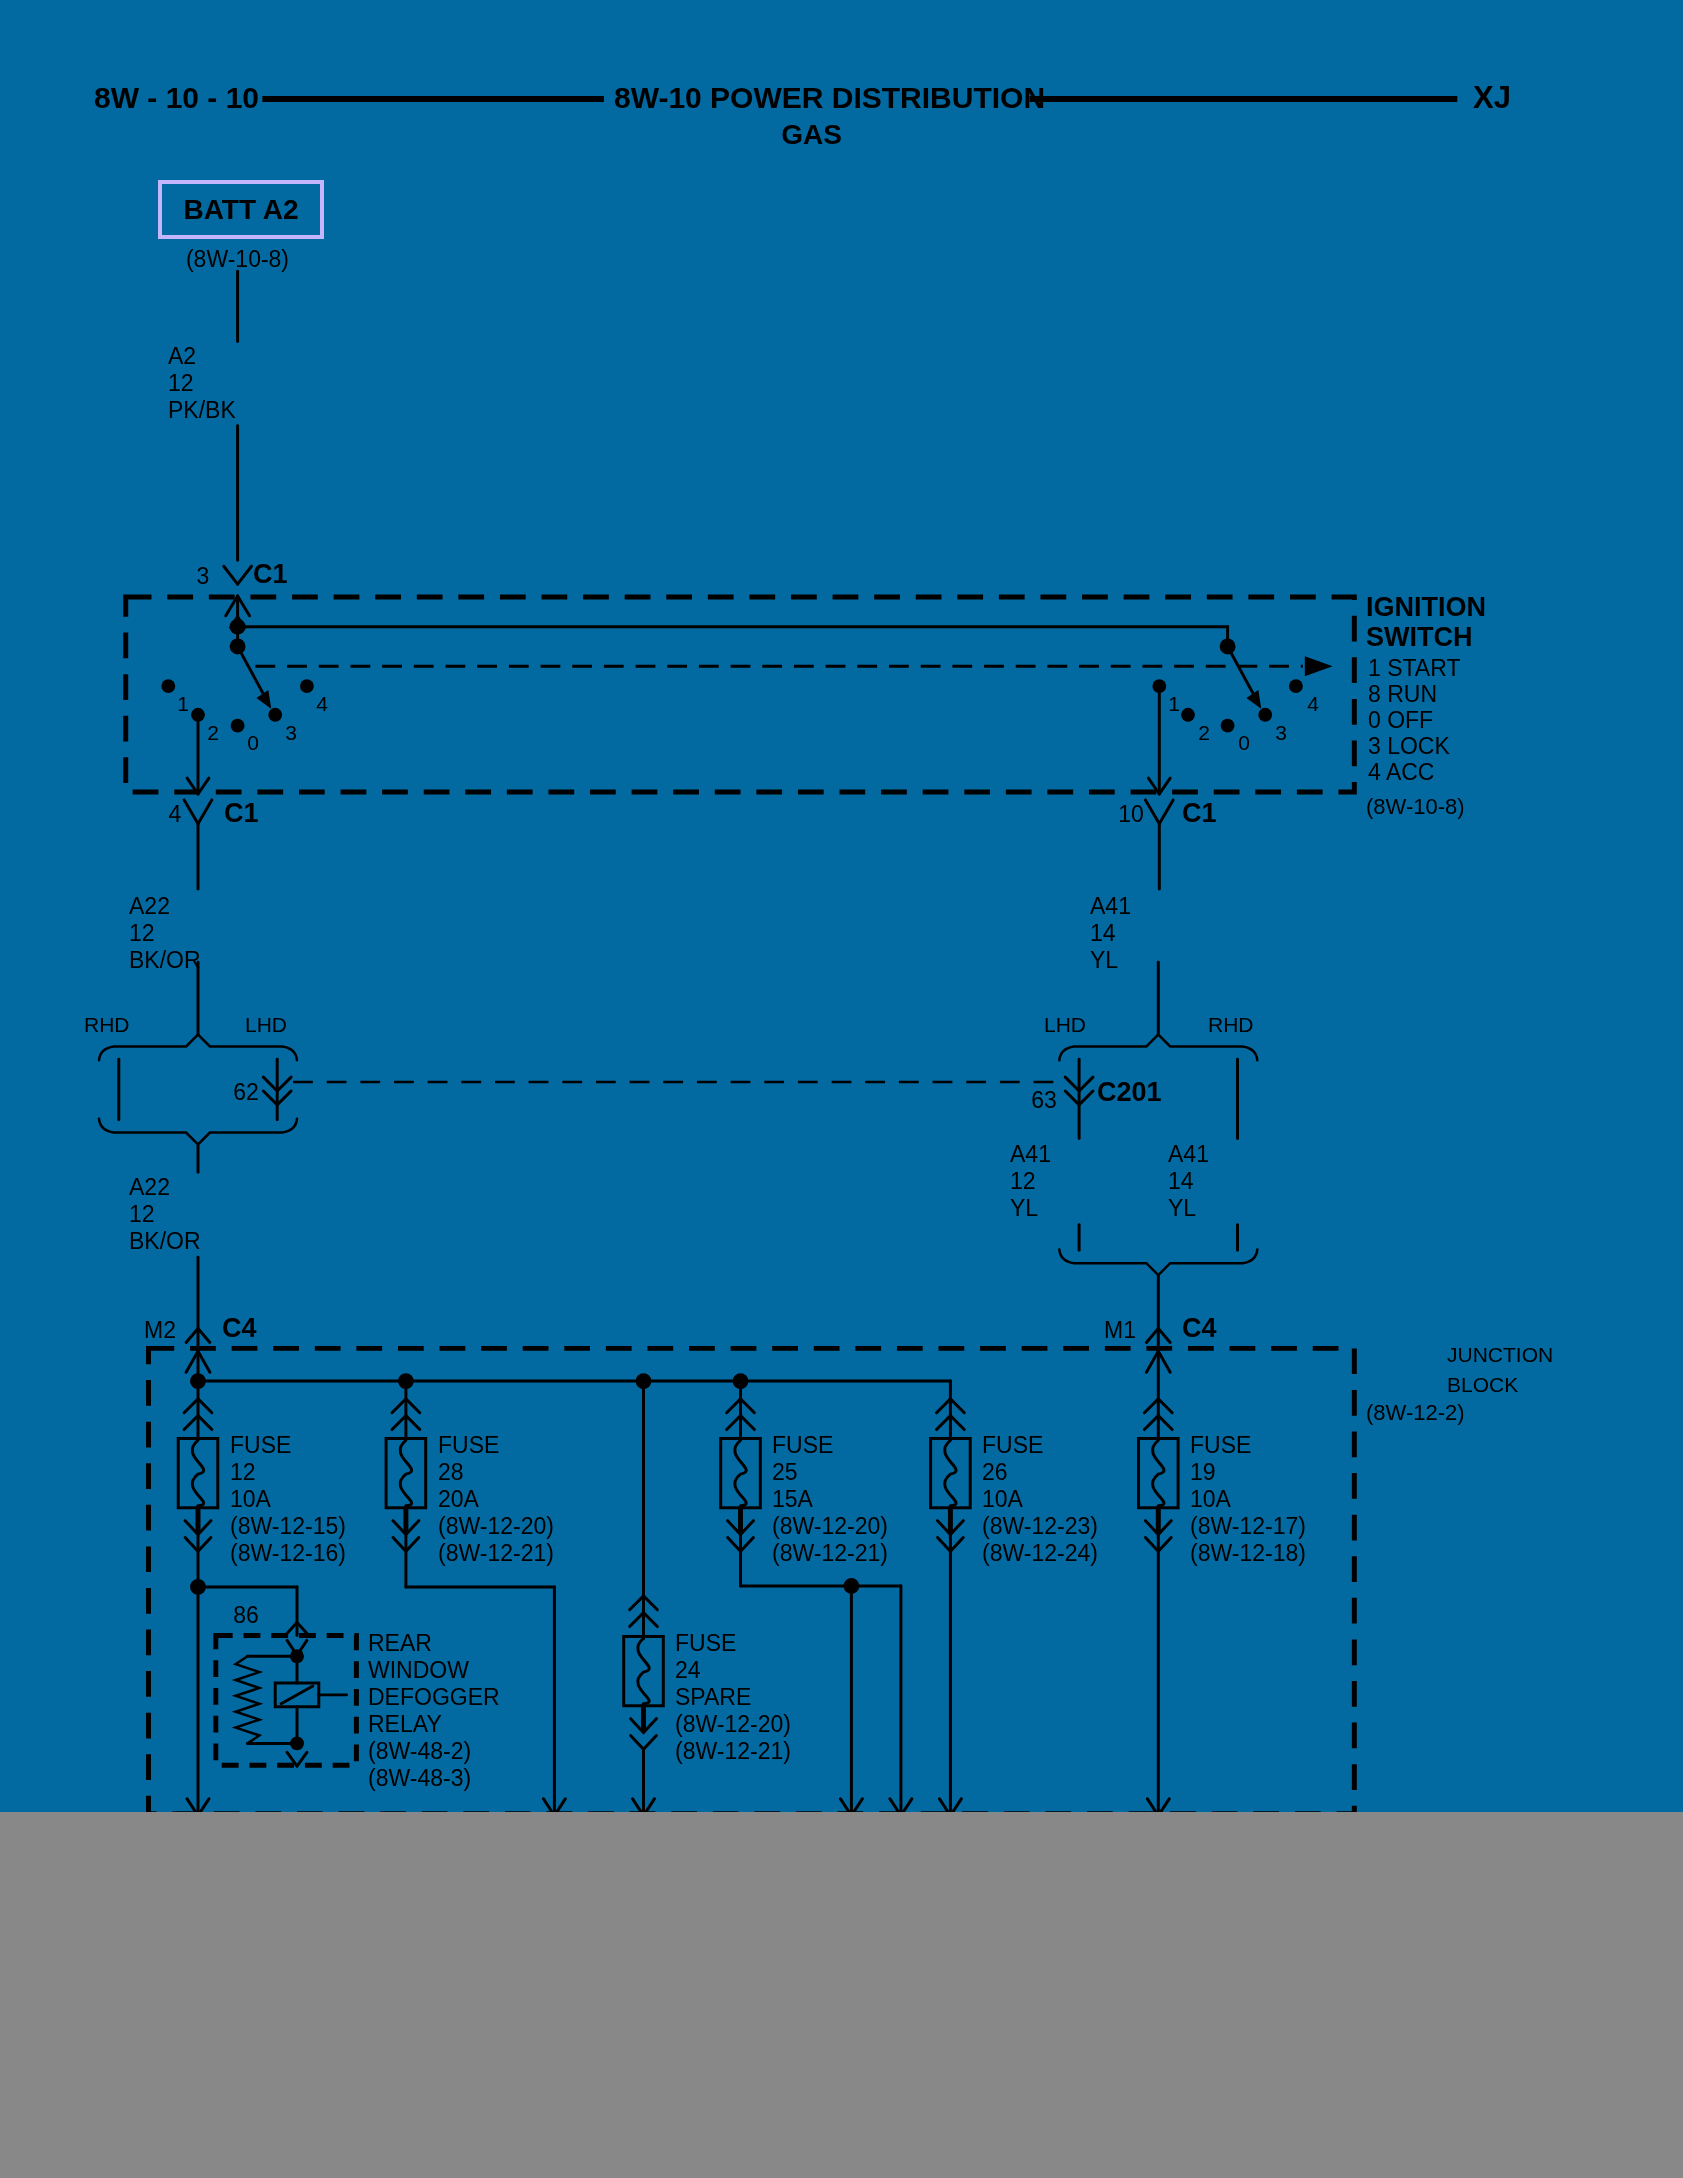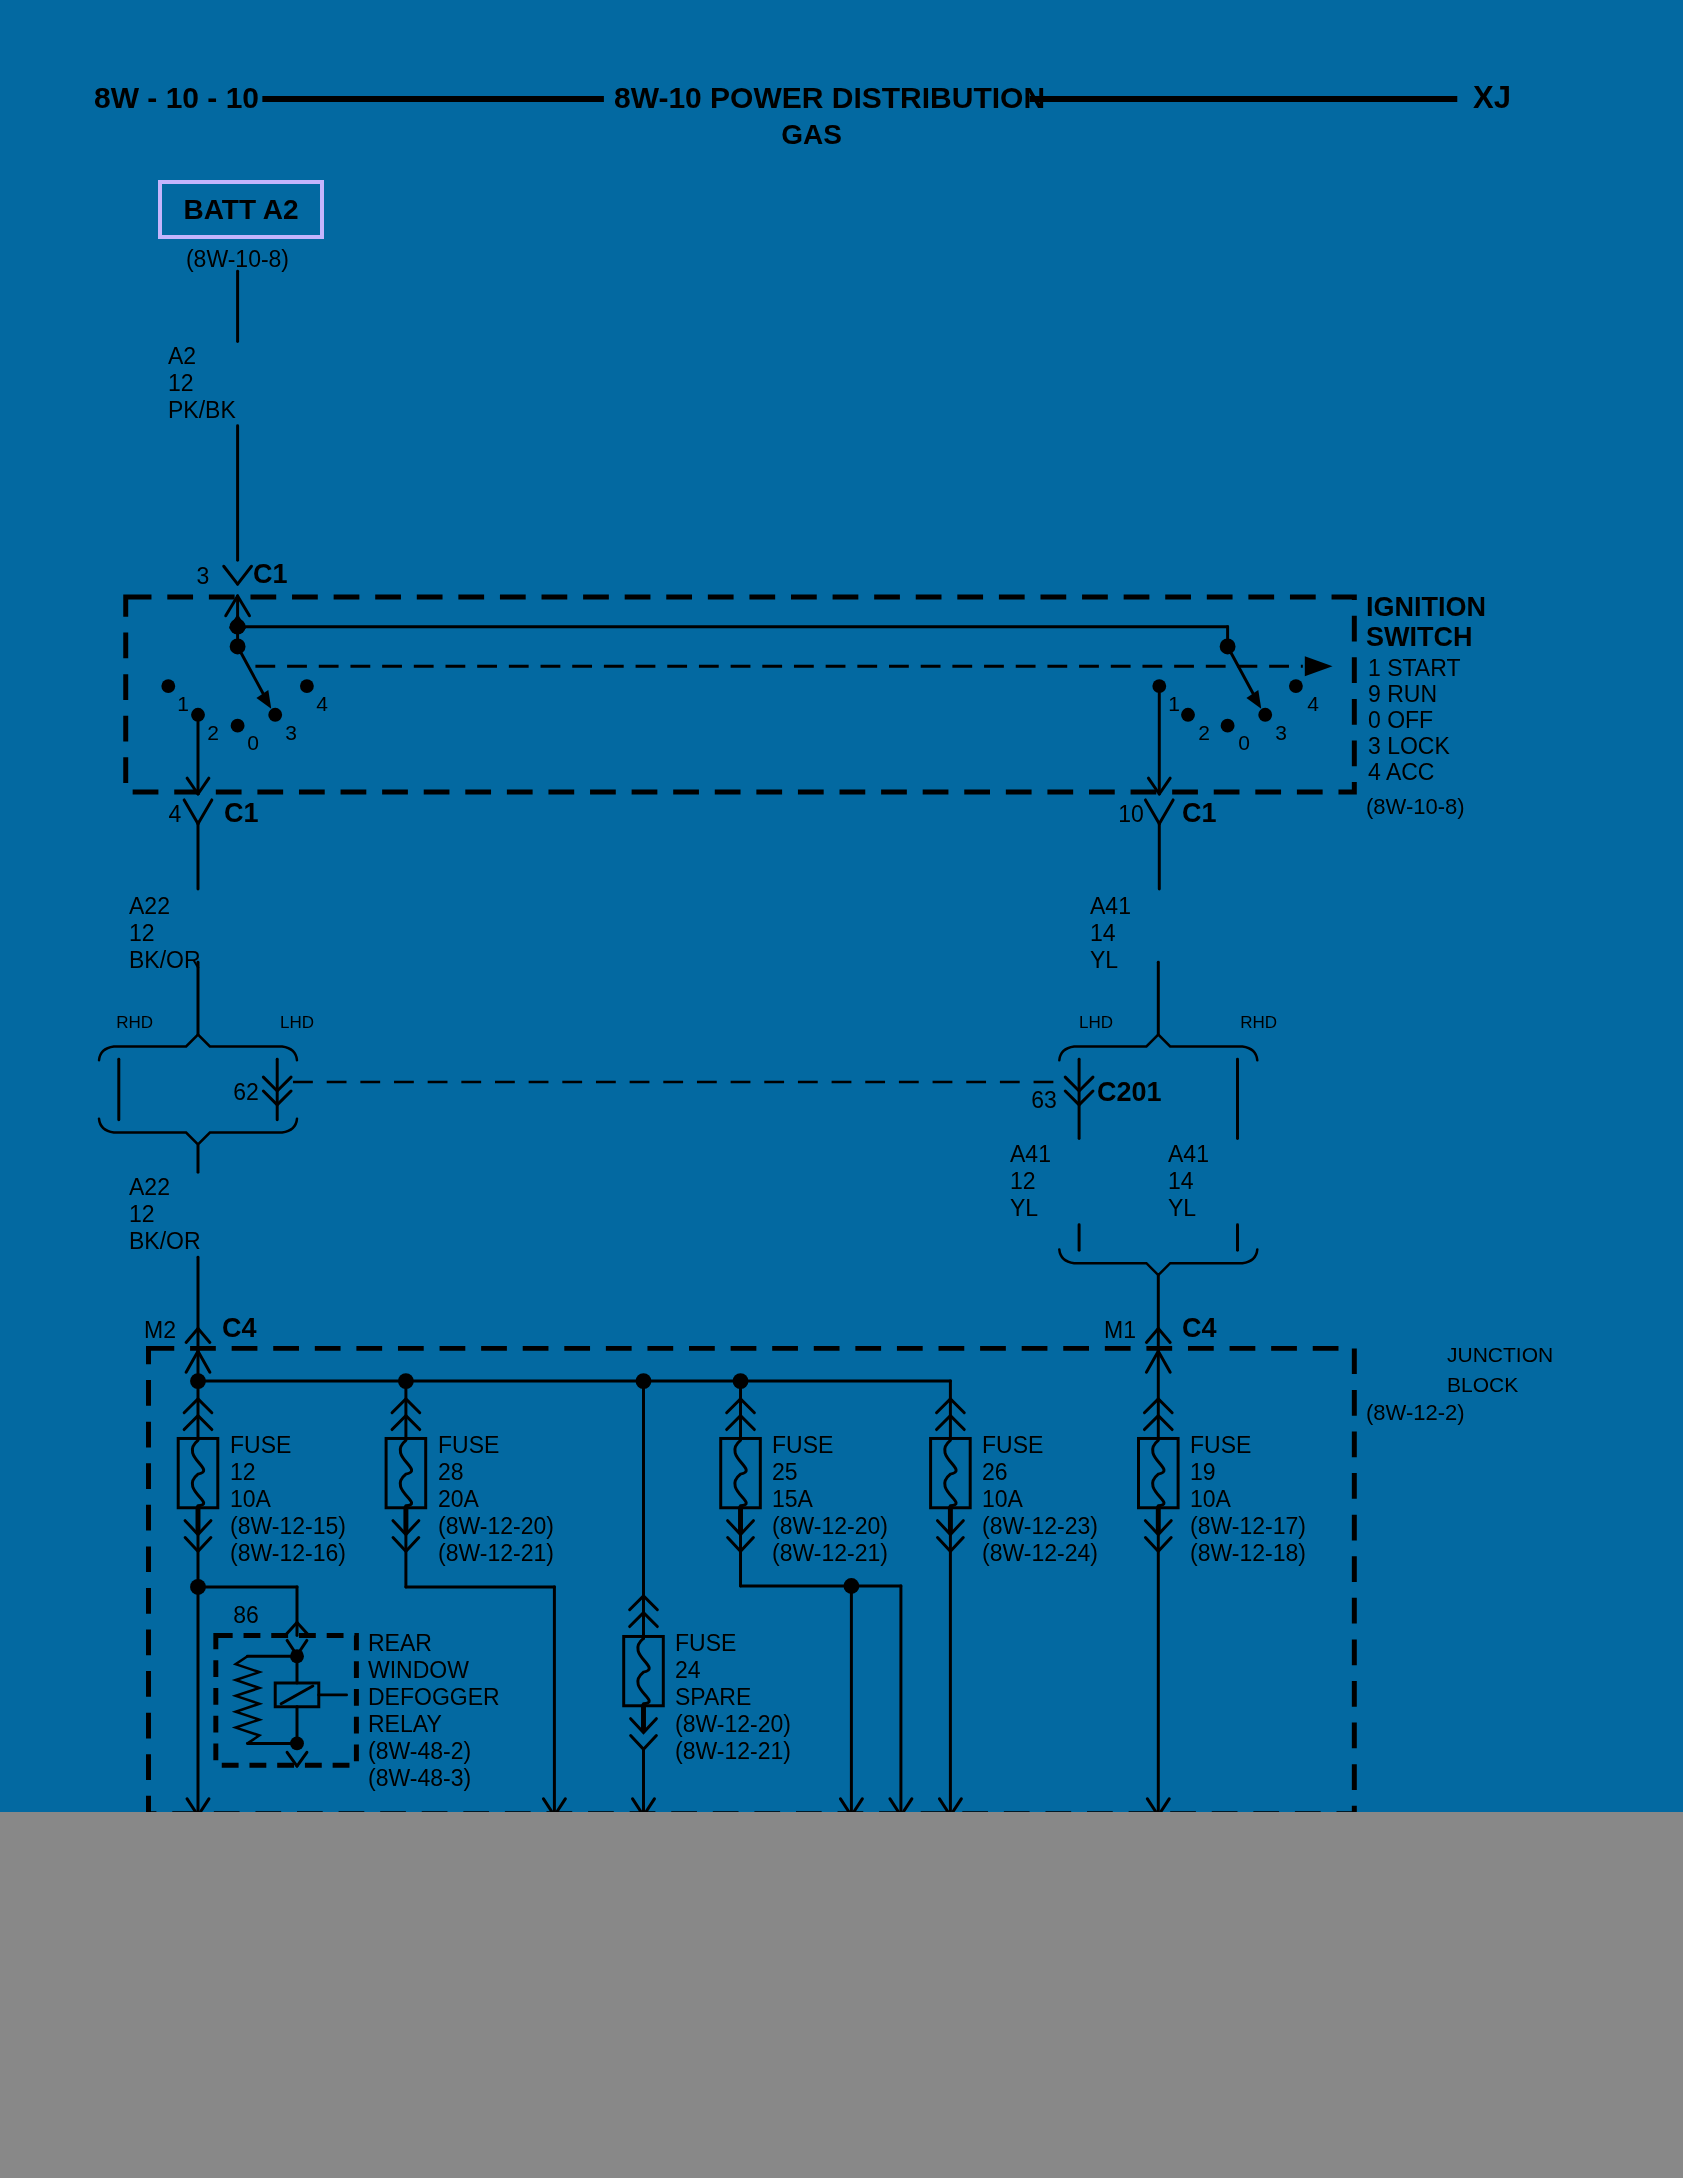--- a/index.html
+++ b/index.html
@@ -7,21 +7,21 @@
         font-family:"Liberation Sans",sans-serif;color:#000;}
   svg{position:absolute;left:0;top:0;}
   .t{position:absolute;white-space:nowrap;color:#000;font-size:23px;line-height:1;}
   .bold{font-weight:bold;}
   .ctr{text-align:center;}
   .stack{position:absolute;width:139px;font-size:23px;line-height:27px;}
   .lblock{position:absolute;font-size:23px;line-height:27px;}
   .batt{position:absolute;left:158px;top:180px;width:158px;height:51px;border:4px solid #c4b5fd;
         display:flex;align-items:center;justify-content:center;font-weight:bold;font-size:28px;}
   .contact{position:absolute;width:18px;text-align:center;font-size:21px;}
-  .drive{position:absolute;width:69px;text-align:right;font-size:17px;}
+  .drive{position:absolute;width:69px;text-align:left;font-size:21px;}
   #wm{position:absolute;left:-34px;top:2087px;width:168px;height:50px;
       transform:rotate(-48deg);background:linear-gradient(135deg,#ffa000 0%,#f05a00 55%,#b40000 100%);
       clip-path:polygon(0 50%,16% 0,100% 0,100% 100%,16% 100%);
       display:flex;flex-direction:column;align-items:center;justify-content:center;
       color:#fff;font-style:italic;}
   #wm .l1{font-size:17px;font-weight:bold;line-height:18px;}
   #wm .l2{font-size:11px;line-height:12px;}
 </style>
 </head>
 <body>
@@ -312,21 +312,21 @@
 <span class="drive" style="left:245px;top:1013px">LHD</span>
 <span class="drive" style="left:1044px;top:1013px">LHD</span>
 <span class="drive" style="left:1208px;top:1013px">RHD</span>
 
 <div class="t" style="left:1366px;top:592px;font-size:27px;line-height:30px;font-weight:bold">
   <div>IGNITION</div>
   <div>SWITCH</div>
 </div>
 <div class="t" style="left:1368px;top:655px;font-size:23px;line-height:26px">
   <div>1 START</div>
-  <div>9 RUN</div>
+  <div>8 RUN</div>
   <div>0 OFF</div>
   <div>3 LOCK</div>
   <div>4 ACC</div>
 </div>
 <span class="t" style="left:1366px;top:796px;font-size:22px">(8W-10-8)</span>
 
 <div class="t" style="left:1447px;top:1340px;font-size:21px;line-height:30px;font-weight:normal">
   <div>JUNCTION</div>
   <div>BLOCK</div>
 </div>

